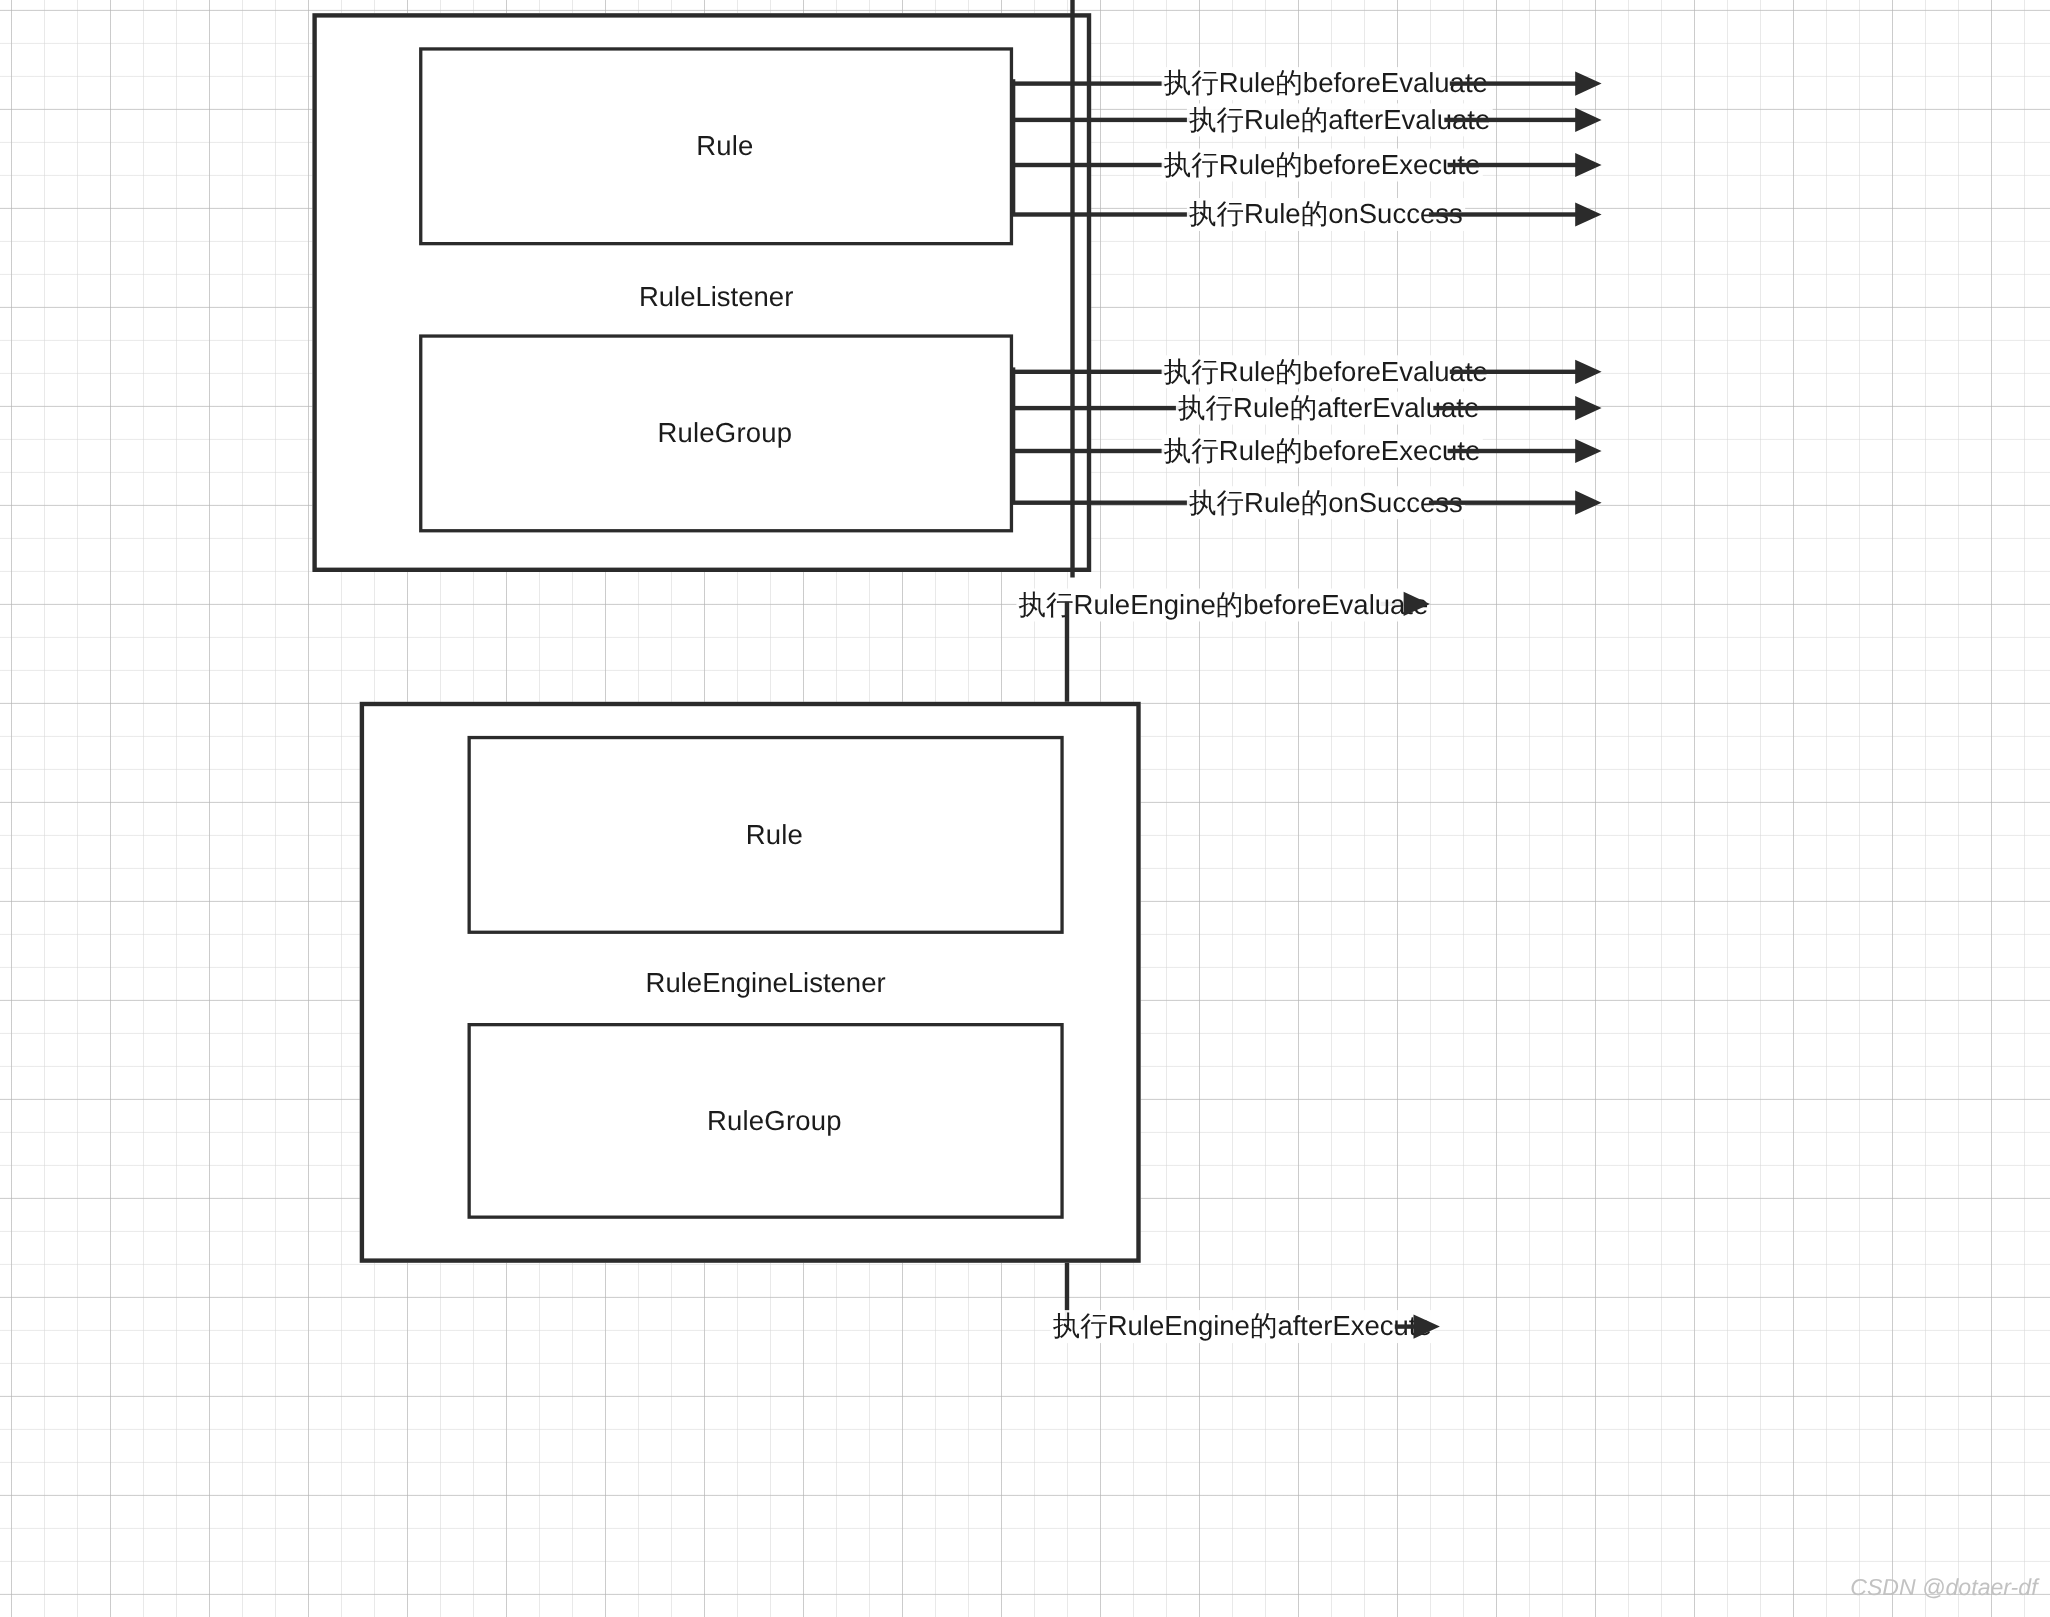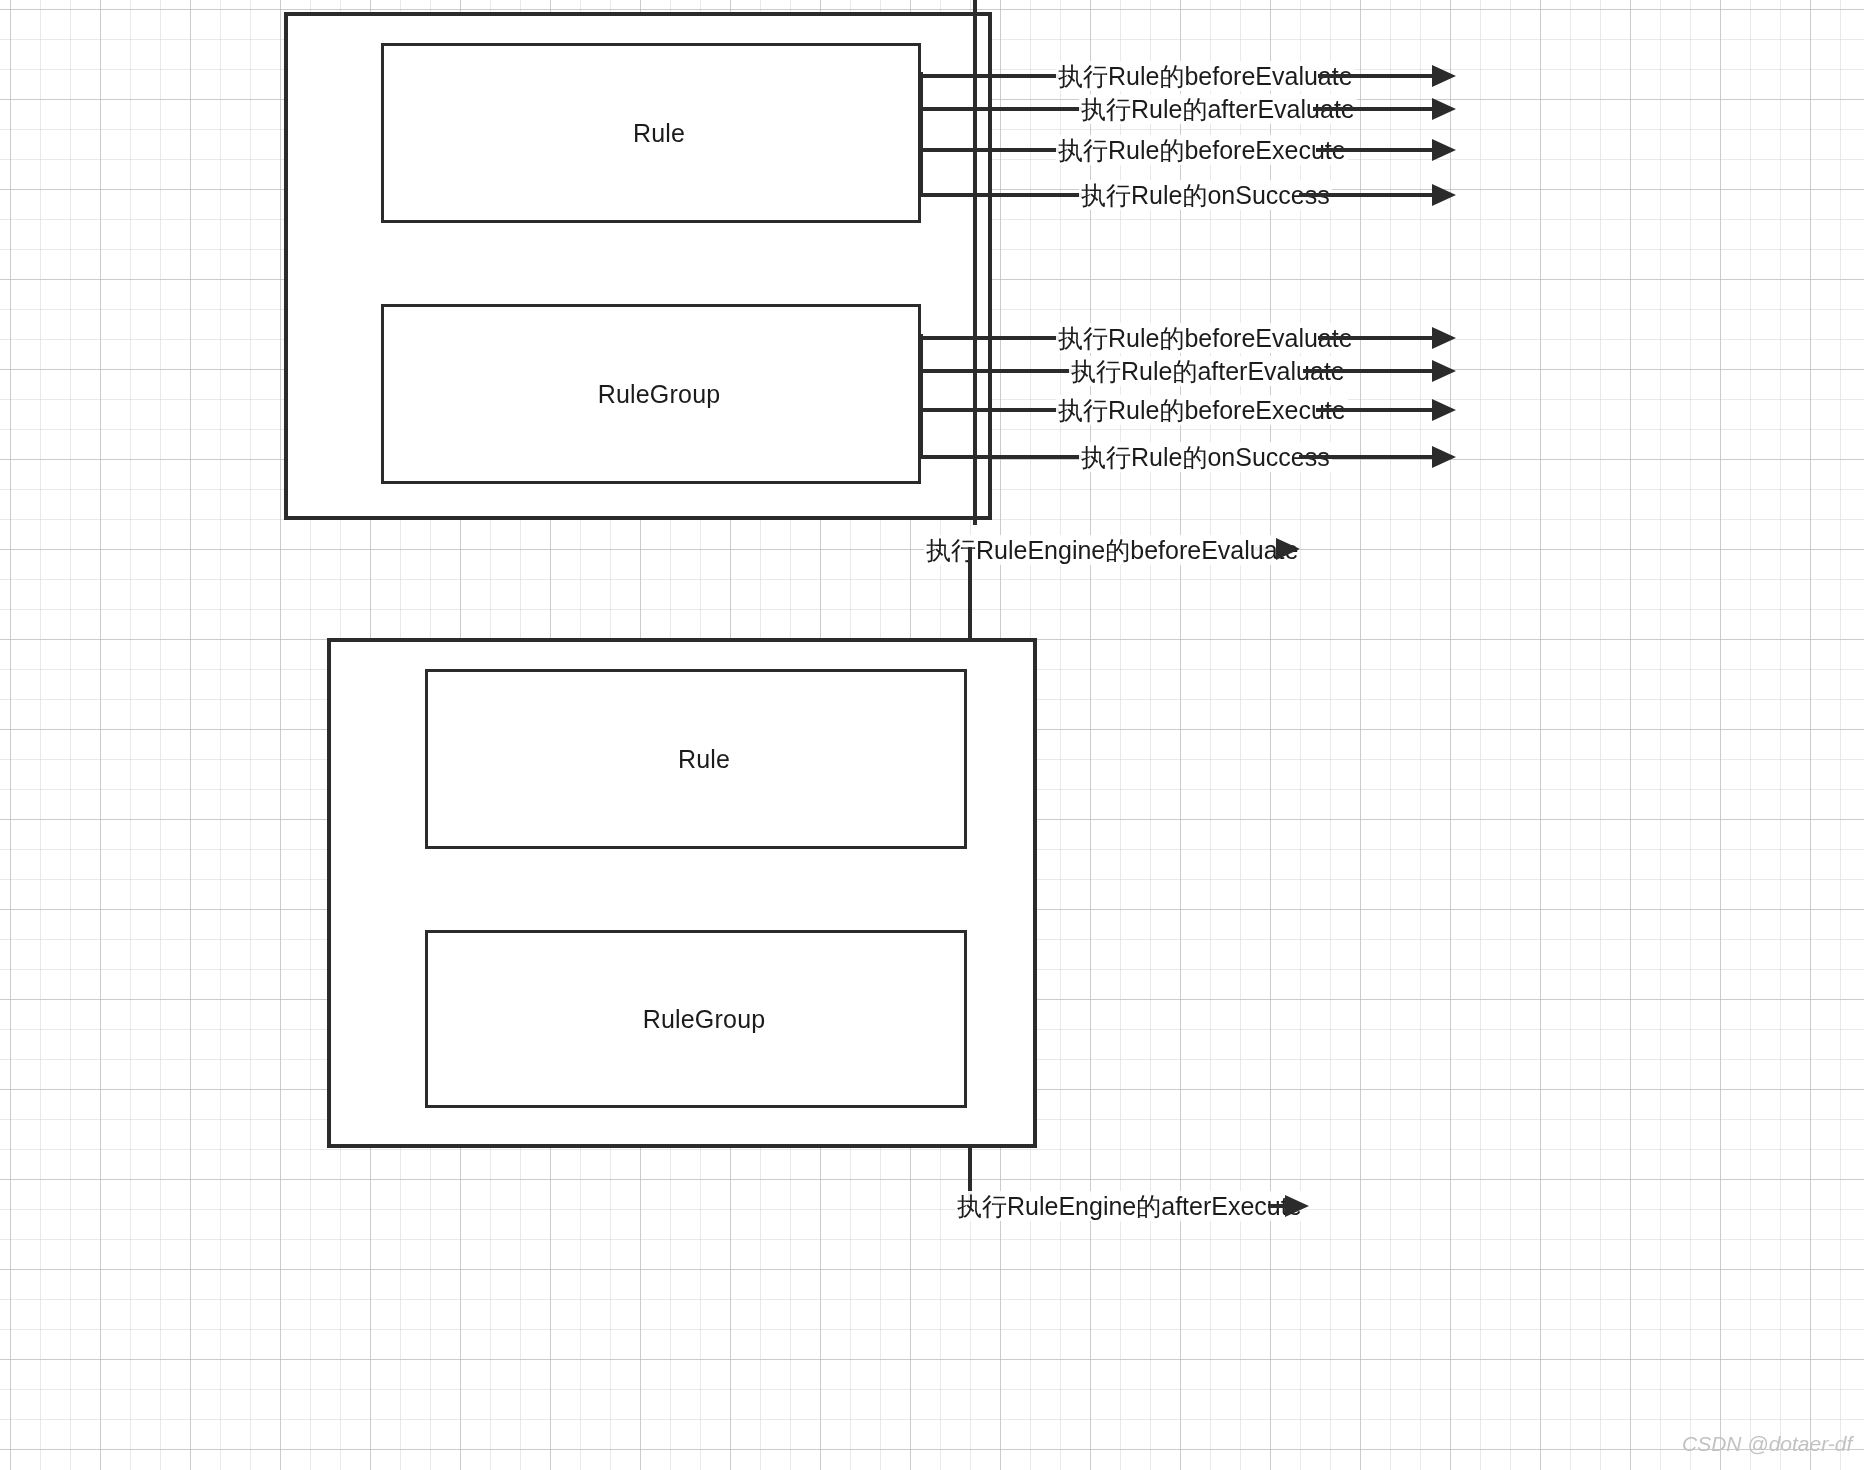--- a/index.html
+++ b/index.html
@@ -89,20 +89,21 @@
 <body>
 
 <div id="canvas">
 
   <div class="box" style="left:284px; top:12px; width:708px; height:508px;"></div>
 
   <div class="inner-box" style="left:381px; top:43px; width:540px; height:180px;">
     <span class="box-label">Rule</span>
   </div>
 
+  <div class="mid-label" style="left:381px; top:256px; width:540px;">RuleListener</div>
 
   <div class="inner-box" style="left:381px; top:304px; width:540px; height:180px;">
     <span class="box-label">RuleGroup</span>
   </div>
 
   <div class="vline" style="left:919px; top:72px; height:124px;"></div>
   <div class="vline" style="left:973px; top:0px; height:525px;"></div>
 
   <div class="hline" style="left:919px; top:74px; width:140px;"></div>
   <div class="flow-label" style="left:1056px; top:61px;">执行Rule的beforeEvaluate</div>
@@ -151,20 +152,21 @@
   <div class="arrowhead" style="left:1276px; top:538px;"></div>
 
   <div class="vline" style="left:968px; top:547px; height:93px;"></div>
 
   <div class="box" style="left:327px; top:638px; width:710px; height:510px;"></div>
 
   <div class="inner-box" style="left:425px; top:669px; width:542px; height:180px;">
     <span class="box-label">Rule</span>
   </div>
 
+  <div class="mid-label" style="left:425px; top:880px; width:542px;">RuleEngineListener</div>
 
   <div class="inner-box" style="left:425px; top:930px; width:542px; height:178px;">
     <span class="box-label">RuleGroup</span>
   </div>
 
   <div class="vline" style="left:968px; top:1148px; height:57px;"></div>
   <div class="flow-label" style="left:955px; top:1191px;">执行RuleEngine的afterExecute</div>
   <div class="hline" style="left:1268px; top:1204px; width:30px;"></div>
   <div class="arrowhead" style="left:1285px; top:1195px;"></div>
 

